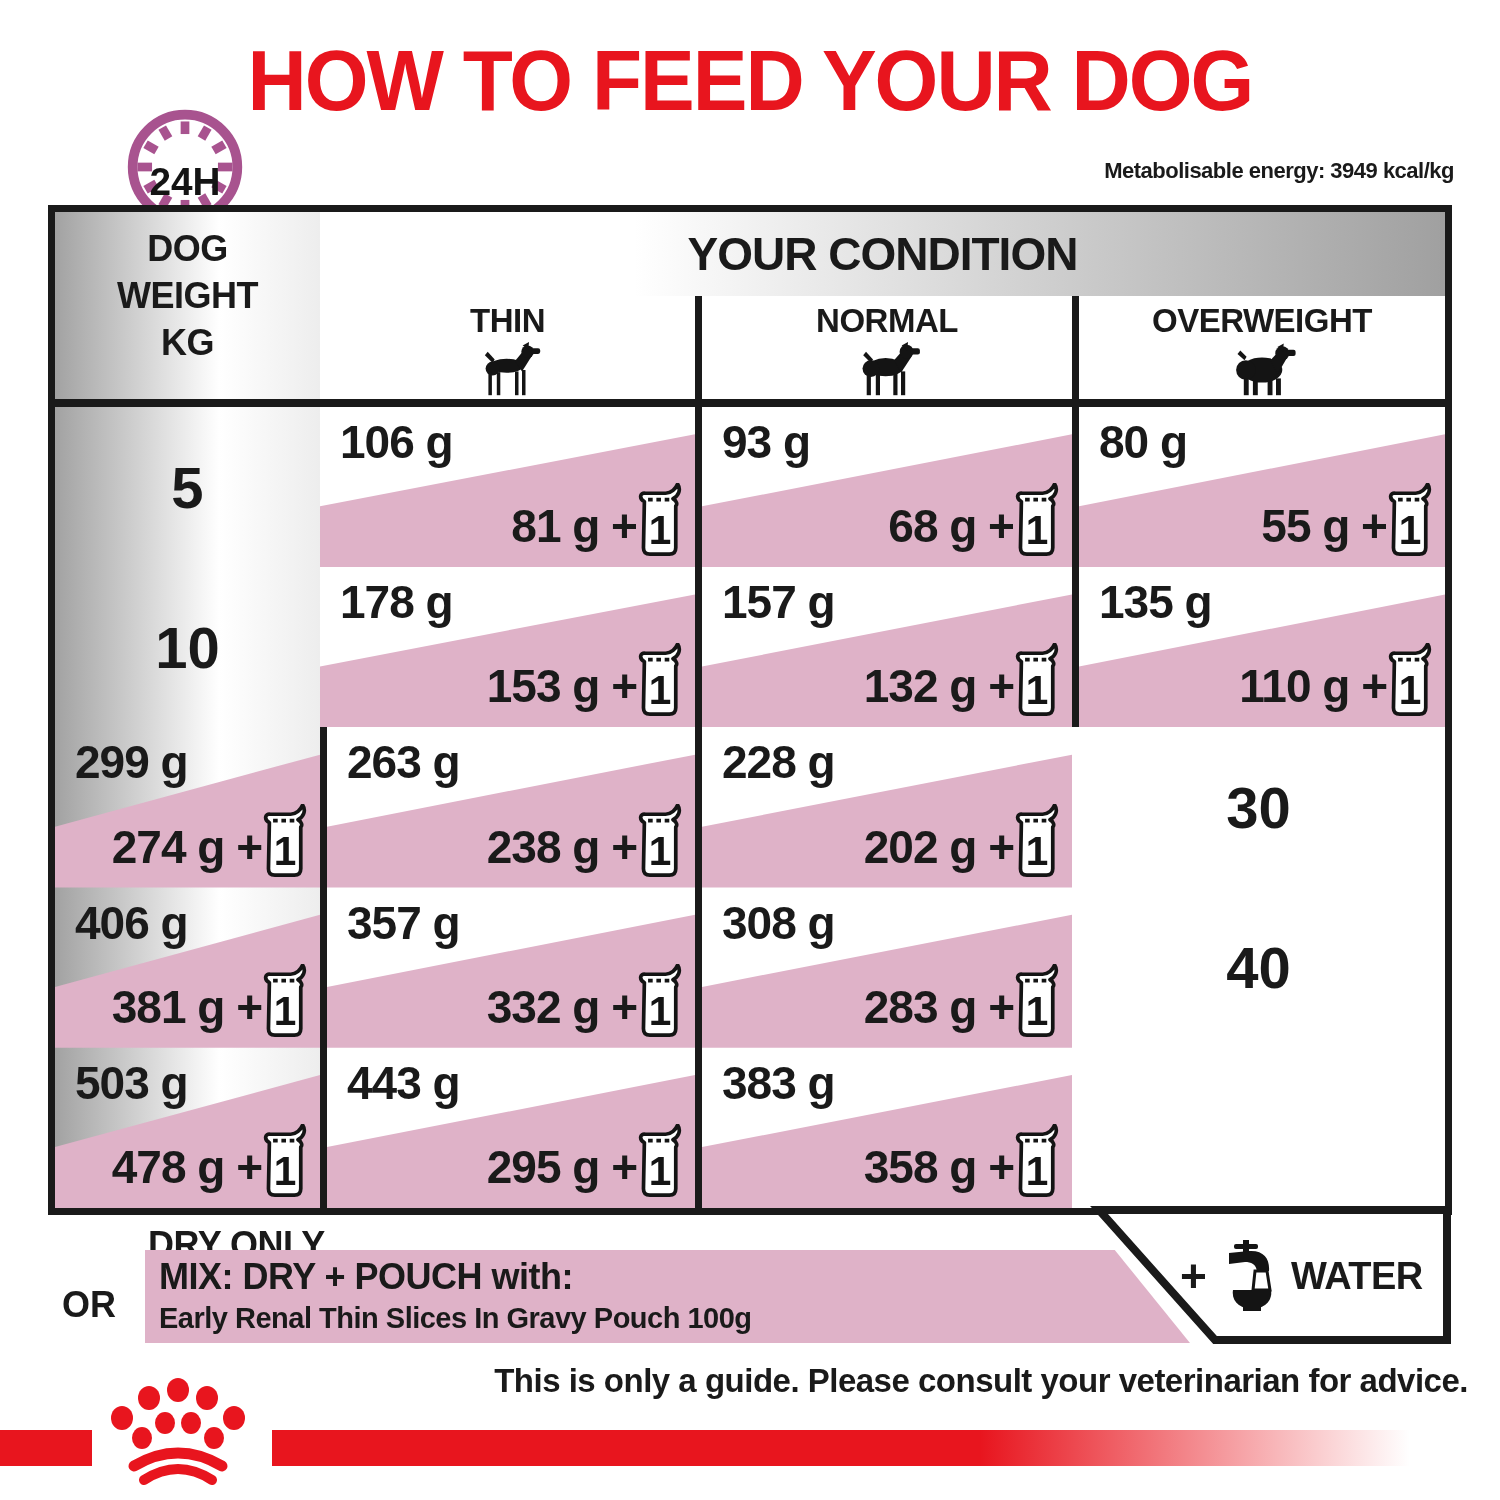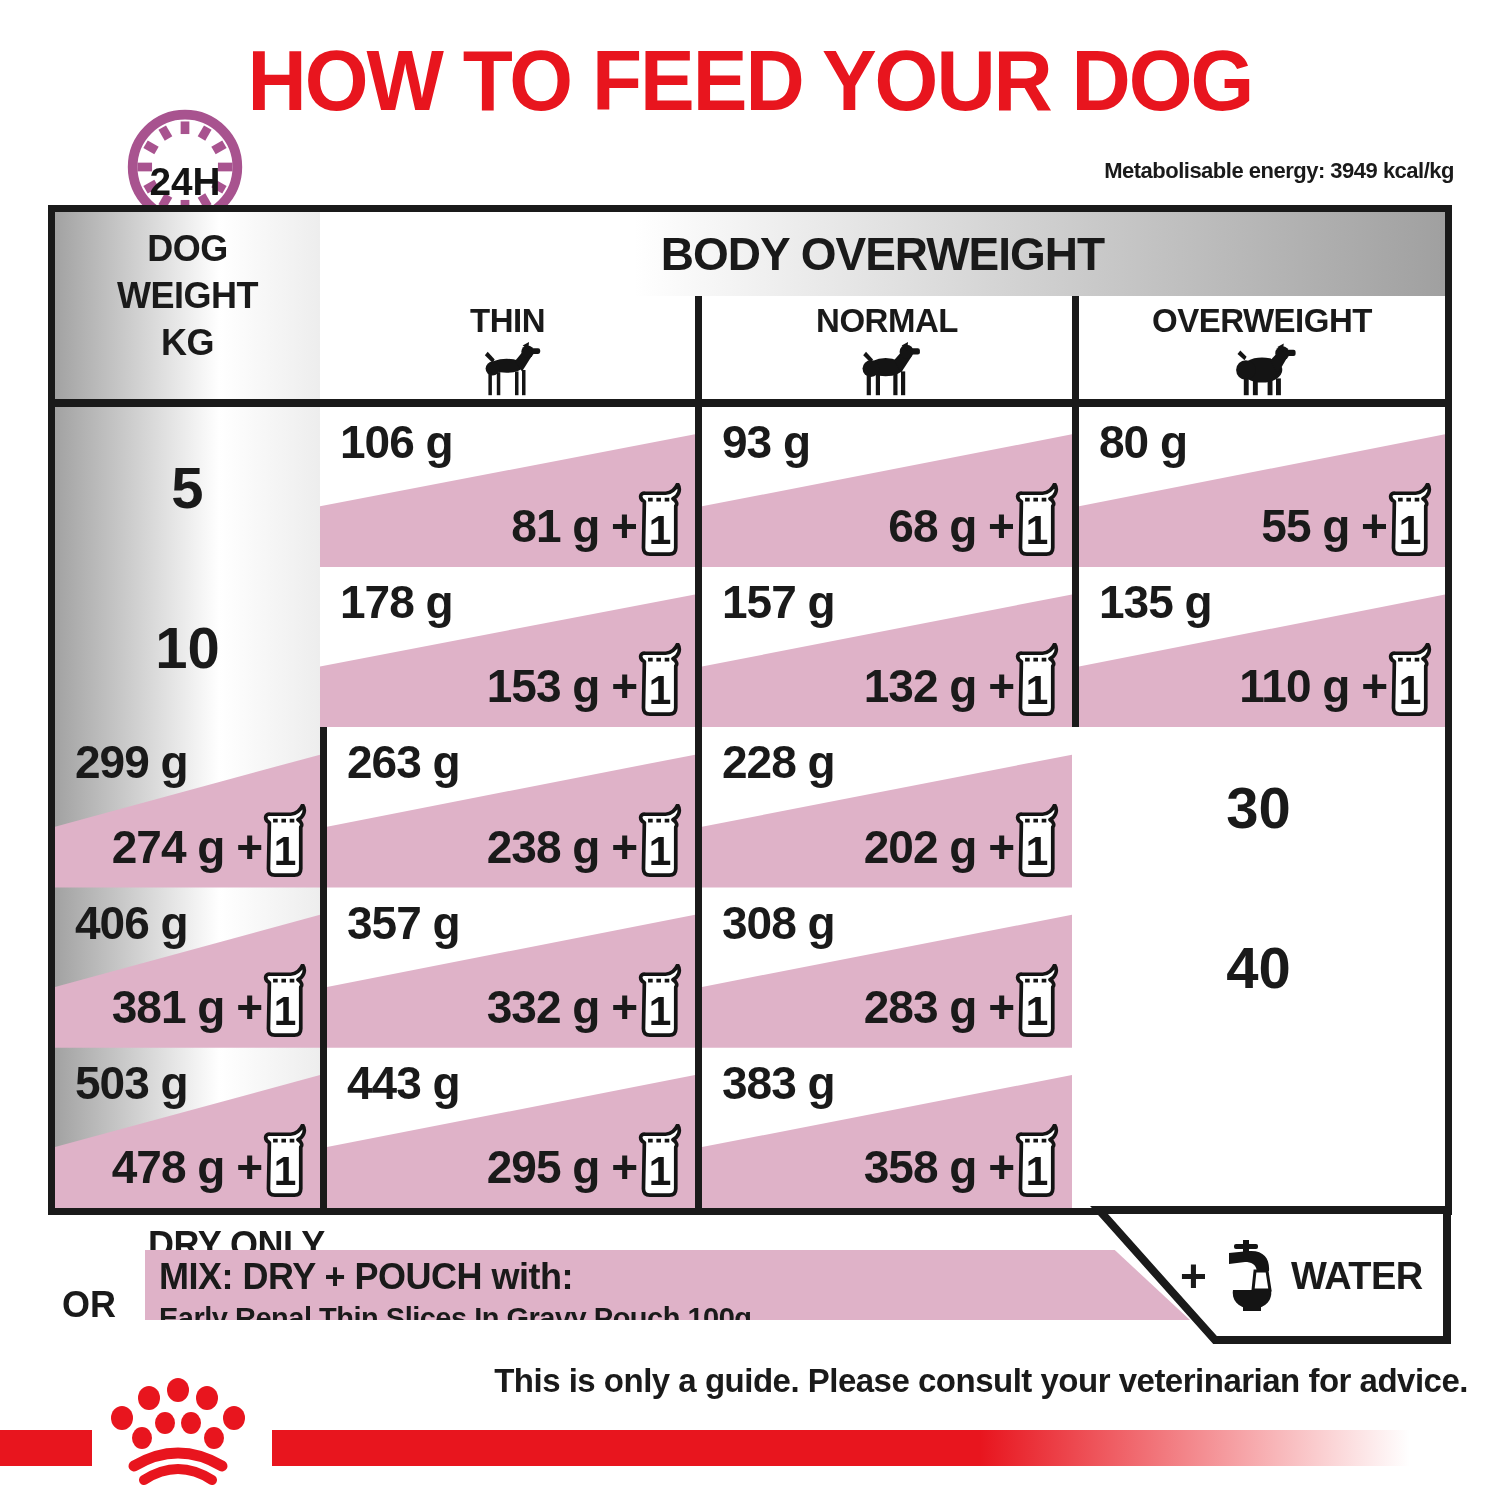--- a/index.html
+++ b/index.html
@@ -61,21 +61,21 @@
     clip-path:polygon(0 62%,100% 17%,100% 100%,0 100%);
   }
   .dry{position:absolute;top:8px;left:20px;font-size:46px;font-weight:bold;letter-spacing:-1px;}
   .mix{position:absolute;right:10px;bottom:10px;display:flex;align-items:flex-end;}
   .mixtext{font-size:46px;font-weight:bold;letter-spacing:-1px;line-height:1;margin-bottom:8px;}
   .pouch{width:48px;height:74px;}
   
   .dryonly{position:absolute;left:148px;top:1224px;font-size:36px;font-weight:bold;letter-spacing:-0.5px;}
   .orlbl{position:absolute;left:62px;top:1284px;font-size:36px;font-weight:bold;}
   .mixband{
-    position:absolute;left:145px;top:1250px;width:1045px;height:70px;background:var(--pink);
+    position:absolute;left:145px;top:1250px;width:1045px;height:93px;background:var(--pink);
     clip-path:polygon(0 0,92.8% 0,100% 100%,0 100%);
   }
   .mixtitle{position:absolute;left:14px;top:6px;font-size:36px;font-weight:bold;letter-spacing:-0.5px;}
   .mixsub{position:absolute;left:14px;top:52px;font-size:29px;font-weight:bold;letter-spacing:-0.5px;}
   .waterbox{position:absolute;left:1085px;top:1206px;width:370px;height:142px;}
   .watercontent{
     position:absolute;left:95px;top:14px;height:112px;display:flex;align-items:center;gap:12px;
   }
   .plus{font-size:46px;font-weight:bold;}
   .tap{width:60px;height:82px;}
@@ -117,21 +117,21 @@
       <line x1="82" y1="94.4" x2="88.5" y2="105.7"></line>
         <line x1="94.4" y1="82" x2="105.7" y2="88.5"></line>
     </g>
     <text x="65" y="94" text-anchor="middle" font-size="40" font-weight="bold" fill="#141414">24H</text>
   </svg>
 
   <div class="energy">Metabolisable energy: 3949 kcal/kg</div>
 
   <div class="feedtable">
     <div class="weight-grad"></div>
-    <div class="bc-band">BODY OVERWEIGHT</div>
+    <div class="bc-band">YOUR CONDITION</div>
     <div class="weight-header">
       <div>DOG</div>
       <div>WEIGHT</div>
       <div>KG</div>
     </div>
     <div class="subheader">
         <div class="scell">
           <span class="slabel">THIN</span>
           <svg class="dog" viewBox="0 0 100 80">
     <g fill="#141414">

